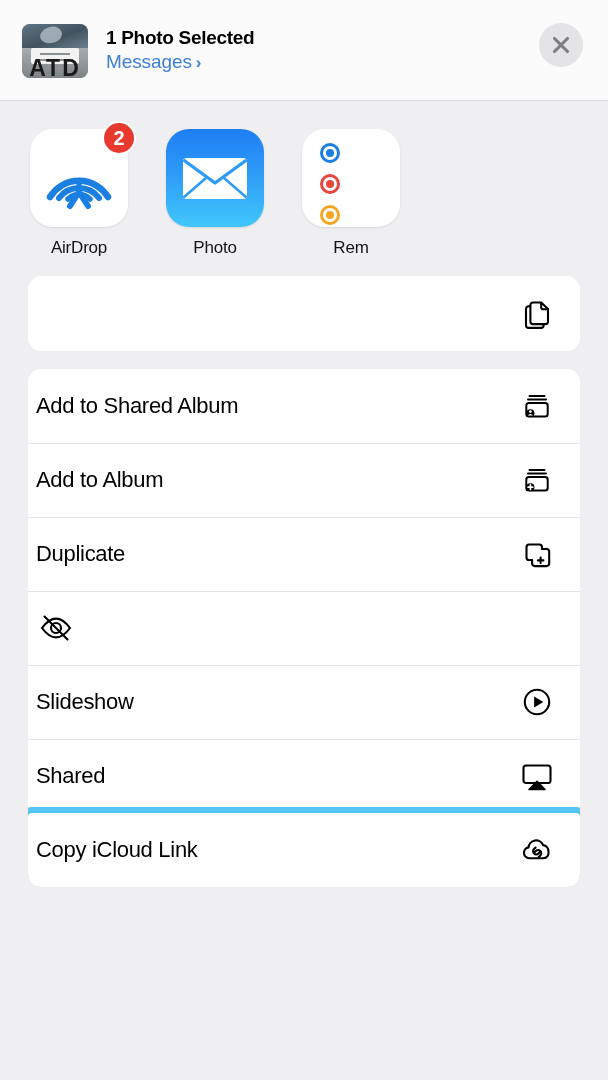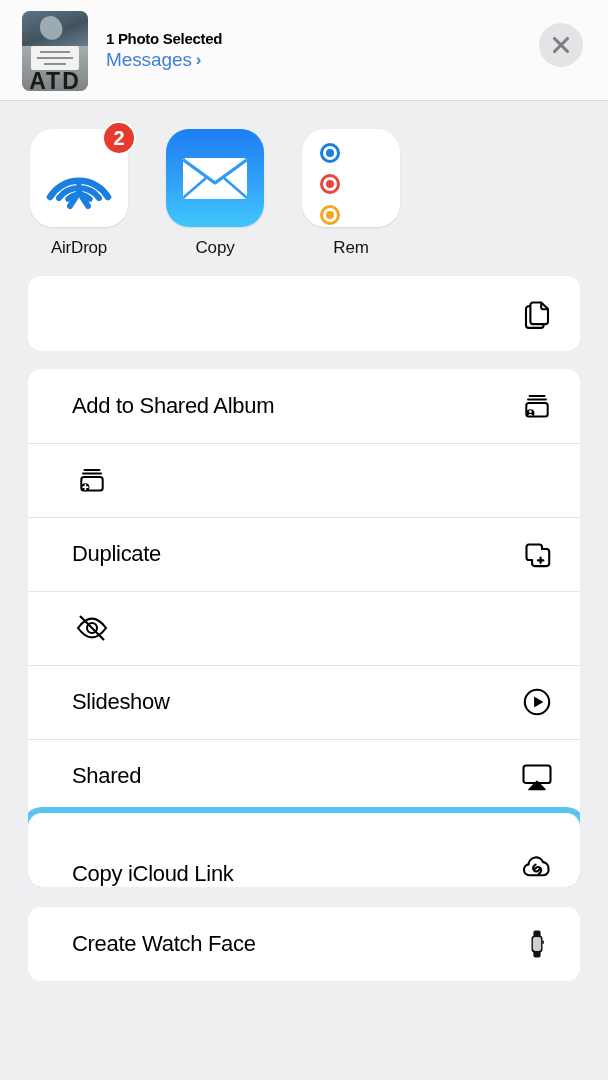--- a/index.html
+++ b/index.html
@@ -22,21 +22,21 @@
   .header {
     position: relative;
     height: 101px;
     background: #fbfbfb;
     border-bottom: 1px solid #d9d9dd;
     display: flex; align-items: center;
     padding: 0 20px 0 22px;
     flex: 0 0 auto;
   }
   .thumb {
-    width: 66px; height: 80px;
+    width: 66px; height: 54px;
     border-radius: 8px;
     overflow: hidden;
     flex: 0 0 auto;
     background: #9aa0a4;
     position: relative;
     margin-top: 2px;
   }
   .thumb .sky {
     position: absolute; left: 0; top: 0; width: 100%; height: 46%;
     background: linear-gradient(160deg,#5f7585 0%,#42535f 55%,#6d8190 100%);
@@ -68,21 +68,21 @@
   .thumb .atd {
     position: absolute; left: 0; bottom: -2px; width: 100%;
     text-align: center;
     font-size: 23px; font-weight: 700; letter-spacing: 2px;
     color: #1a1a1a; line-height: 1;
     font-family: "Liberation Sans", sans-serif;
   }
 
   .header-text { margin-left: 18px; display: flex; flex-direction: column; gap: 2px; }
   .header-title {
-    font-size: 15px; font-weight: 700; color: #000; letter-spacing: -0.3px;
+    font-size: 19px; font-weight: 700; color: #000; letter-spacing: -0.3px;
   }
   .header-options {
     font-size: 19px; color: #3d7fd6; letter-spacing: -0.1px;
     display: flex; align-items: center; gap: 4px; cursor: pointer;
   }
   .header-options .chev { font-size: 17px; font-weight: 600; line-height: 1; }
 
   .close-btn {
     position: absolute; right: 25px; top: 23px;
     width: 44px; height: 44px; border-radius: 50%;
@@ -152,40 +152,39 @@
   .list-area { flex: 1 1 auto; padding: 0 28px; position: relative; }
 
   .card {
     background: #fff; border-radius: 14px; overflow: hidden;
   }
   .card.copy-card { height: 75px; margin-bottom: 18px; }
 
   .row {
     height: 74px;
     display: flex; align-items: center;
-    padding: 0 23px 0 44px;
+    padding: 0 23px 0 8px;
     cursor: pointer; position: relative;
     background: #fff;
   }
   .row + .row::before {
     content: ""; position: absolute; left: 0; right: 0; top: 0;
     height: 1px; background: #e3e3e5;
   }
   .row-label {
     flex: 1 1 auto;
     font-size: 22px; color: #000; letter-spacing: -0.3px;
   }
   .row-icon { flex: 0 0 auto; width: 40px; height: 40px;
      display: flex; align-items: center; justify-content: center; }
 
   .row.highlighted {
-    border-radius: 14px;
+    border-radius: 4px;
     box-shadow: 0 0 0 6px #56c5f2;
     z-index: 5;
-    align-items: flex-end;
   }
   .row.highlighted::before { display: none; }
 
   .card.main-card { margin-bottom: 20px; }
   .card.watch-card { }
 
   svg { display:block; }
 </style>
 </head>
 <body>
@@ -246,21 +245,21 @@
       <div class="app">
         <div class="app-icon ic-mail">
           <div class="inner">
             <svg width="98" height="98" viewBox="0 0 98 98">
               <rect x="17" y="29" width="64" height="41" rx="3.5" fill="#fff"></rect>
               <path d="M17.5 31 L49 54 L80.5 31" fill="none" stroke="#2e9bf7" stroke-width="3.4" stroke-linejoin="round"></path>
               <path d="M17.5 68.5 L40 49 M80.5 68.5 L58 49" fill="none" stroke="#2e9bf7" stroke-width="2.6"></path>
             </svg>
           </div>
         </div>
-        <div class="app-label">Copy</div>
+        <div class="app-label">Photo</div>
       </div>
 
 
       <div class="app">
         <div class="app-icon ic-reminders">
           <div class="inner">
             <div class="rem-dots">
               <div class="rem-dot" style="border-color:#1a7fe0">
                   <i style="background:#1a7fe0"></i>
                 </div>
@@ -304,20 +303,21 @@
               <path d="M8 10.5 h18"></path>
             <rect x="6.3" y="14" width="21.4" height="13.6" rx="2.6"></rect>
             <circle cx="10.4" cy="24.2" r="4" fill="#000" stroke="none"></circle>
             <circle cx="10.4" cy="22.6" r="1.35" fill="#fff" stroke="none"></circle>
             <path d="M7.9 26.6 a2.6 2.2 0 0 1 5 0" fill="#fff" stroke="none"></path>
           </svg>
         </div>
       </div>
 
       <div class="row">
+        <div class="row-label">Add to Album</div>
         <div class="row-icon">
           <svg width="34" height="34" viewBox="0 0 34 34" fill="none" stroke="#000" stroke-width="2" stroke-linecap="round">
             <path d="M9.5 7 h15"></path>
               <path d="M8 10.5 h18"></path>
             <rect x="6.3" y="14" width="21.4" height="13.6" rx="2.6"></rect>
             <circle cx="10.4" cy="24.2" r="4" fill="#000" stroke="none"></circle>
             <path d="M10.4 21.9 v4.6 M8.1 24.2 h4.6" stroke="#fff" stroke-width="1.7"></path>
           </svg>
         </div>
       </div>
@@ -373,29 +373,15 @@
             <path d="M10.2 25.3 a5.5 5.5 0 0 1 -0.7 -10.9 a7.6 7.6 0 0 1 14.6 -2.3
                      a5.8 5.8 0 0 1 5.3 6.1 a5.6 5.6 0 0 1 -5.2 7.1 Z"></path>
             <path d="M15.3 19.6 l1.6 -1.6 a3.1 3.1 0 0 1 4.4 4.4 l-1.6 1.6"></path>
             <path d="M19.9 15.1 l-1.6 1.6 a3.1 3.1 0 0 0 4.4 4.4 l1.6 -1.6" transform="translate(-3.3 -0.6)"></path>
           </svg>
         </div>
       </div>
 
     </div>
 
-    <div class="card watch-card">
-      <div class="row">
-        <div class="row-label">Create Watch Face</div>
-        <div class="row-icon">
-          <svg width="34" height="34" viewBox="0 0 34 34">
-            <rect x="13.4" y="3.5" width="7.2" height="7" rx="2" fill="#111"></rect>
-            <rect x="13.4" y="23.5" width="7.2" height="7" rx="2" fill="#111"></rect>
-            <rect x="11.5" y="8.4" width="11" height="17.2" rx="3.4" fill="#111"></rect>
-            <rect x="12.9" y="10" width="8.2" height="14" rx="2.4" fill="#cfcfcf"></rect>
-            <rect x="22.3" y="13.6" width="1.5" height="3.4" rx="0.75" fill="#111"></rect>
-          </svg>
-        </div>
-      </div>
-    </div>
 
   </div>
 </div>
 
 </body></html>

